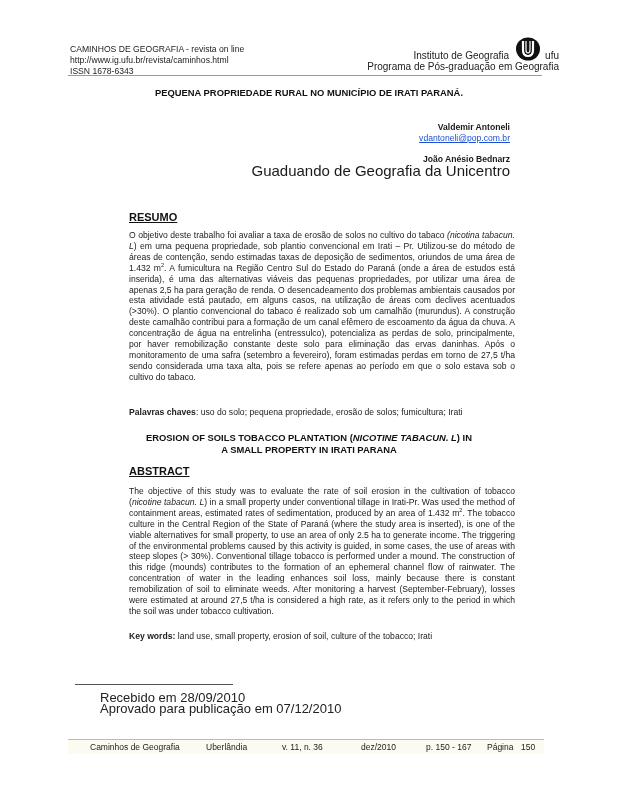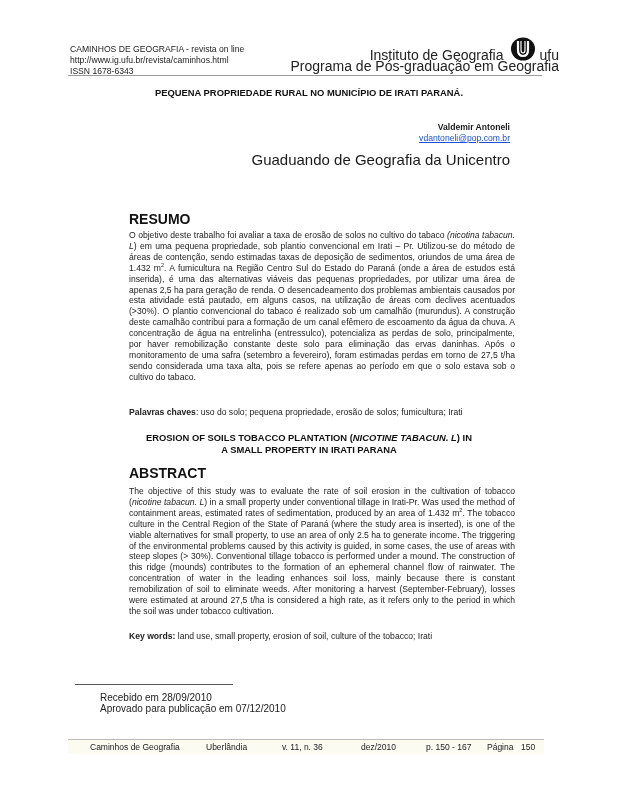--- a/index.html
+++ b/index.html
@@ -1,36 +1,36 @@
 <!DOCTYPE html>
 <html><head>
 <meta charset="utf-8">
 <style>
   html, body { margin: 0; padding: 0; background: #ffffff; }
   body { width: 618px; height: 800px; position: relative; overflow: hidden;
          font-family: "Liberation Sans", sans-serif; color: #1a1a1a; }
   .abs { position: absolute; }
   .hdr-left { left: 70px; top: 44px; font-size: 8.6px; line-height: 10.8px; color: #222; }
-  .hdr-right { right: 59px; top: 37px; font-size: 14px; line-height: 11px; color: #222; }
+  .hdr-right { right: 59px; top: 37px; font-size: 10px; line-height: 11px; color: #222; }
   .hdr-right .row1 { display: flex; align-items: flex-end; justify-content: flex-end; gap: 2px; }
   .logo { width: 26px; height: 24px; display: inline-block; margin: 0 2px 0 4px; }
   .hdr-rule { left: 68px; top: 75px; width: 474px; height: 1px; background: #9a9a9a; }
   .title { left: 70px; top: 87px; width: 478px; text-align: center; font-weight: bold;
            font-size: 9.4px; line-height: 11.5px; color: #111; }
   .title i { font-style: italic; }
   .authors { right: 102px; top: 122px; text-align: right; font-size: 8.6px; line-height: 11px; }
   .authors .name { font-weight: bold; }
   .authors .email { color: #1a4fd6; text-decoration: underline; }
   .authors .aff2 { font-size: 15px; }
   .gap { height: 10px; }
-  .h-sec { font-weight: bold; font-size: 14px; color: #111; }
+  .h-sec { font-weight: bold; font-size: 11px; color: #111; text-decoration: underline; }
   .para { left: 129px; width: 386px; font-size: 8.6px; line-height: 10.9px; text-align: justify; color: #222; }
   .kw b { font-weight: bold; }
   .fn-rule { left: 75px; top: 684px; width: 158px; height: 1px; background: #555; }
-  .fn { left: 100px; top: 693px; font-size: 10px; line-height: 10.5px; color: #222; }
+  .fn { left: 100px; top: 693px; font-size: 13px; line-height: 10.5px; color: #222; }
   .ftr-rule { left: 68px; top: 739px; width: 476px; height: 1px; background: #bbb; }
   .footer { left: 68px; top: 740px; width: 476px; height: 14px; background: #fbfbf2; font-size: 8.5px;
             line-height: 14px; color: #222; }
   .footer span { position: absolute; top: 0; white-space: nowrap; }
   sup { font-size: 5.5px; line-height: 0; vertical-align: super; }
 </style>
 </head>
 <body>
 
 <div class="abs hdr-left">
@@ -55,20 +55,21 @@
 <div class="abs hdr-rule"></div>
 
 <div class="abs title">
   <div>PEQUENA PROPRIEDADE RURAL NO MUNICÍPIO DE IRATI PARANÁ.</div>
 </div>
 
 <div class="abs authors" style="right:108px;">
   <div class="name">Valdemir Antoneli</div>
   <div class="email">vdantoneli@pop.com.br</div>
   <div class="gap"></div>
+  <div class="name">João Anésio Bednarz</div>
   <div class="aff2">Guaduando de Geografia da Unicentro</div>
 </div>
 
 <div class="abs h-sec" style="left:129px; top:211px;">RESUMO</div>
 
 <div class="abs para" style="top:230px;">
   <span>O objetivo deste trabalho foi avaliar a taxa de erosão de solos no cultivo do tabaco </span><i>(nicotina tabacun. L</i><span>) em uma pequena propriedade, sob plantio convencional em Irati – Pr. Utilizou-se do método de áreas de contenção, sendo estimadas taxas de deposição de sedimentos, oriundos de uma área de 1.432 m</span><sup>2</sup><span>. A fumicultura na Região Centro Sul do Estado do Paraná (onde a área de estudos está inserida), é uma das alternativas viáveis das pequenas propriedades, por utilizar uma área de apenas 2,5 ha para geração de renda. O desencadeamento dos problemas ambientais causados por esta atividade está pautado, em alguns casos, na utilização de áreas com declives acentuados (&gt;30%). O plantio convencional do tabaco é realizado sob um camalhão (murundus). A construção deste camalhão contribui para a formação de um canal efêmero de escoamento da água da chuva. A concentração de água na entrelinha (entressulco), potencializa as perdas de solo, principalmente, por haver remobilização constante deste solo para eliminação das ervas daninhas. Após o monitoramento de uma safra (setembro a fevereiro), foram estimadas perdas em torno de 27,5 t/ha sendo considerada uma taxa alta, pois se refere apenas ao período em que o solo estava sob o cultivo do tabaco.</span>
 </div>
 
 <div class="abs para kw" style="top:407px;">

